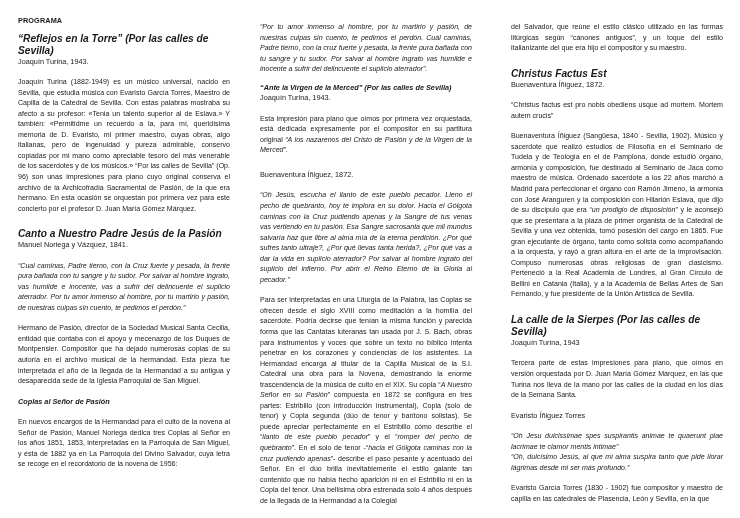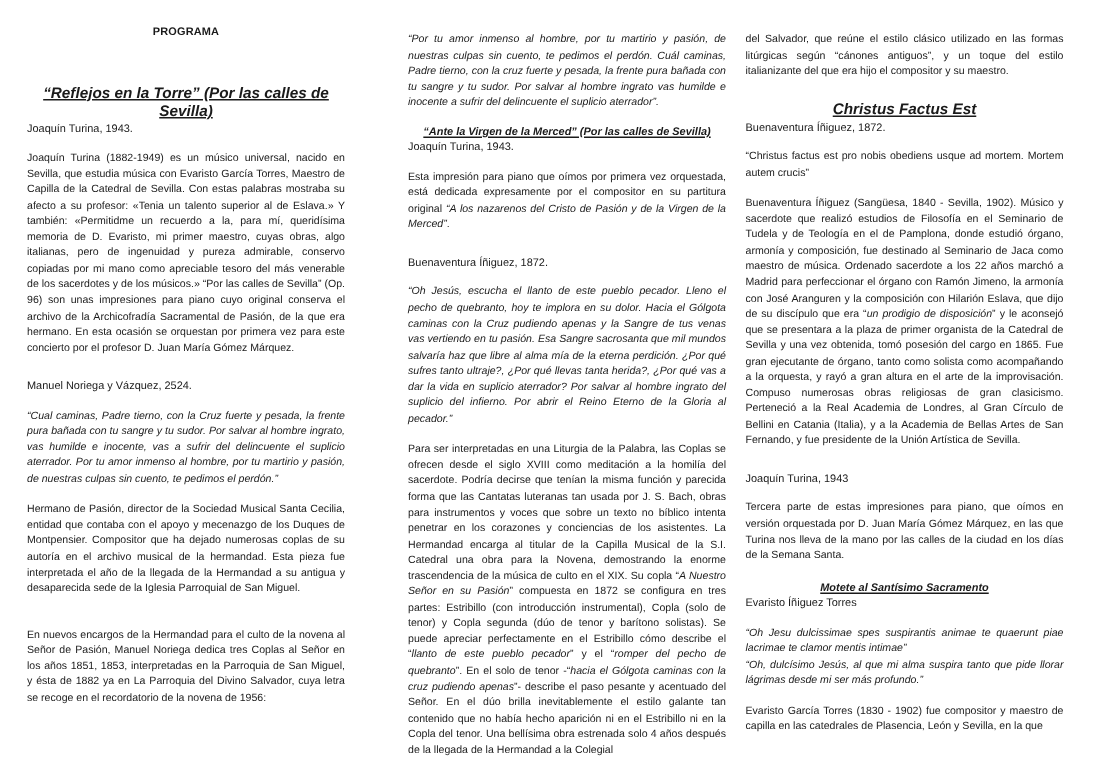--- a/index.html
+++ b/index.html
@@ -5,50 +5,52 @@
     html, body { margin: 0; padding: 0; background: #ffffff; }
     body {
       width: 740px; height: 518px; overflow: hidden; position: relative;
       font-family: "Liberation Sans", sans-serif; color: #1a1a1a;
     }
     .col {
       position: absolute; top: 10px; width: 212px;
       font-size: 7.05px; line-height: 10.55px;
     }
     .col.c1 { left: 18px; }
-    .col.c2 { left: 272px; }
-    .col.c3 { left: 497px; }
+    .col.c2 { left: 260px; }
+    .col.c3 { left: 511px; }
     p { margin: 0; text-align: justify; }
     .sp { height: 10px; }
-    .program { text-align: center; font-weight: bold; font-size: 7.3px; letter-spacing: 0.1px; margin-top: 6px; margin-bottom: 30px; }
-    .title { text-align: center; font-style: italic; font-weight: bold; font-size: 10.2px; line-height: 12px; text-decoration: underline; }
+    .program { font-weight: bold; font-size: 7.3px; letter-spacing: 0.1px; margin-top: 6px; margin-bottom: 6px; }
+    .title { font-style: italic; font-weight: bold; font-size: 10.2px; line-height: 12px; }
     .title.small { font-size: 7.3px; line-height: 10.5px; }
     .author { font-size: 7.3px; line-height: 10.5px; }
     .quote { font-style: italic; }
     em { font-style: italic; }
   </style>
 </head>
 <body>
 
 <div class="col c1">
   <div class="program">PROGRAMA</div>
 
   <div class="title">“Reflejos en la Torre” (Por las calles de Sevilla)</div>
   <div class="author">Joaquín Turina, 1943.</div>
   <div class="sp"></div>
   <p>Joaquín Turina (1882-1949) es un músico universal, nacido en Sevilla, que estudia música con Evaristo García Torres, Maestro de Capilla de la Catedral de Sevilla. Con estas palabras mostraba su afecto a su profesor: «Tenia un talento superior al de Eslava.» Y también: «Permitidme un recuerdo a la, para mí, queridísima memoria de D. Evaristo, mi primer maestro, cuyas obras, algo italianas, pero de ingenuidad y pureza admirable, conservo copiadas por mi mano como apreciable tesoro del más venerable de los sacerdotes y de los músicos.» “Por las calles de Sevilla” (Op. 96) son unas impresiones para piano cuyo original conserva el archivo de la Archicofradía Sacramental de Pasión, de la que era hermano. En esta ocasión se orquestan por primera vez para este concierto por el profesor D. Juan María Gómez Márquez.</p>
   <div class="sp" style="height:14px"></div>
 
-  <div class="author">Manuel Noriega y Vázquez, 2524.</div>
+  <div class="title">Canto a Nuestro Padre Jesús de la Pasión</div>
+  <div class="author">Manuel Noriega y Vázquez, 1841.</div>
   <div class="sp"></div>
   <p class="quote">“Cual caminas, Padre tierno, con la Cruz fuerte y pesada, la frente pura bañada con tu sangre y tu sudor. Por salvar al hombre ingrato, vas humilde e inocente, vas a sufrir del delincuente el suplicio aterrador. Por tu amor inmenso al hombre, por tu martirio y pasión, de nuestras culpas sin cuento, te pedimos el perdón.”</p>
   <div class="sp"></div>
   <p>Hermano de Pasión, director de la Sociedad Musical Santa Cecilia, entidad que contaba con el apoyo y mecenazgo de los Duques de Montpensier. Compositor que ha dejado numerosas coplas de su autoría en el archivo musical de la hermandad. Esta pieza fue interpretada el año de la llegada de la Hermandad a su antigua y desaparecida sede de la Iglesia Parroquial de San Miguel.</p>
   <div class="sp"></div>
 
+  <div class="title small">Coplas al Señor de Pasión</div>
   <div class="sp"></div>
   <p>En nuevos encargos de la Hermandad para el culto de la novena al Señor de Pasión, Manuel Noriega dedica tres Coplas al Señor en los años 1851, 1853, interpretadas en la Parroquia de San Miguel, y ésta de 1882 ya en La Parroquia del Divino Salvador, cuya letra se recoge en el recordatorio de la novena de 1956:</p>
 </div>
 
 <div class="col c2">
   <p class="quote" style="margin-top:12px">“Por tu amor inmenso al hombre, por tu martirio y pasión, de nuestras culpas sin cuento, te pedimos el perdón. Cuál caminas, Padre tierno, con la cruz fuerte y pesada, la frente pura bañada con tu sangre y tu sudor. Por salvar al hombre ingrato vas humilde e inocente a sufrir del delincuente el suplicio aterrador”.</p>
   <div class="sp" style="height:8px"></div>
 
   <div class="title small">“Ante la Virgen de la Merced” (Por las calles de Sevilla)</div>
   <div class="author">Joaquín Turina, 1943.</div>
@@ -68,25 +70,25 @@
   <div class="sp" style="height:14px"></div>
 
   <div class="title">Christus Factus Est</div>
   <div class="author">Buenaventura Íñiguez, 1872.</div>
   <div class="sp"></div>
   <p>“Christus factus est pro nobis obediens usque ad mortem. Mortem autem crucis”</p>
   <div class="sp"></div>
   <p><span>Buenaventura Íñiguez (Sangüesa, 1840 - Sevilla, 1902). Músico y sacerdote que realizó estudios de Filosofía en el Seminario de Tudela y de Teología en el de Pamplona, donde estudió órgano, armonía y composición, fue destinado al Seminario de Jaca como maestro de música. Ordenado sacerdote a los 22 años marchó a Madrid para perfeccionar el órgano con Ramón Jimeno, la armonía con José Aranguren y la composición con Hilarión Eslava, que dijo de su discípulo que era “</span><em>un prodigio de disposición</em><span>” y le aconsejó que se presentara a la plaza de primer organista de la Catedral de Sevilla y una vez obtenida, tomó posesión del cargo en 1865. Fue gran ejecutante de órgano, tanto como solista como acompañando a la orquesta, y rayó a gran altura en el arte de la improvisación. Compuso numerosas obras religiosas de gran clasicismo. Perteneció a la Real Academia de Londres, al Gran Círculo de Bellini en Catania (Italia), y a la Academia de Bellas Artes de San Fernando, y fue presidente de la Unión Artística de Sevilla.</span></p>
   <div class="sp" style="height:14px"></div>
 
+  <div class="title">La calle de la Sierpes (Por las calles de Sevilla)</div>
   <div class="author">Joaquín Turina, 1943</div>
   <div class="sp"></div>
   <p>Tercera parte de estas impresiones para piano, que oímos en versión orquestada por D. Juan María Gómez Márquez, en las que Turina nos lleva de la mano por las calles de la ciudad en los días de la Semana Santa.</p>
   <div class="sp"></div>
 
-  <div class="title small">Motete al Santísimo Sacramento</div>
   <div class="author">Evaristo Íñiguez Torres</div>
   <div class="sp"></div>
   <p class="quote">“Oh Jesu dulcissimae spes suspirantis animae te quaerunt piae lacrimae te clamor mentis intimae”</p>
   <p class="quote">“Oh, dulcísimo Jesús, al que mi alma suspira tanto que pide llorar lágrimas desde mi ser más profundo.”</p>
   <div class="sp"></div>
   <p>Evaristo García Torres (1830 - 1902) fue compositor y maestro de capilla en las catedrales de Plasencia, León y Sevilla, en la que</p>
 </div>
 
 </body></html>

